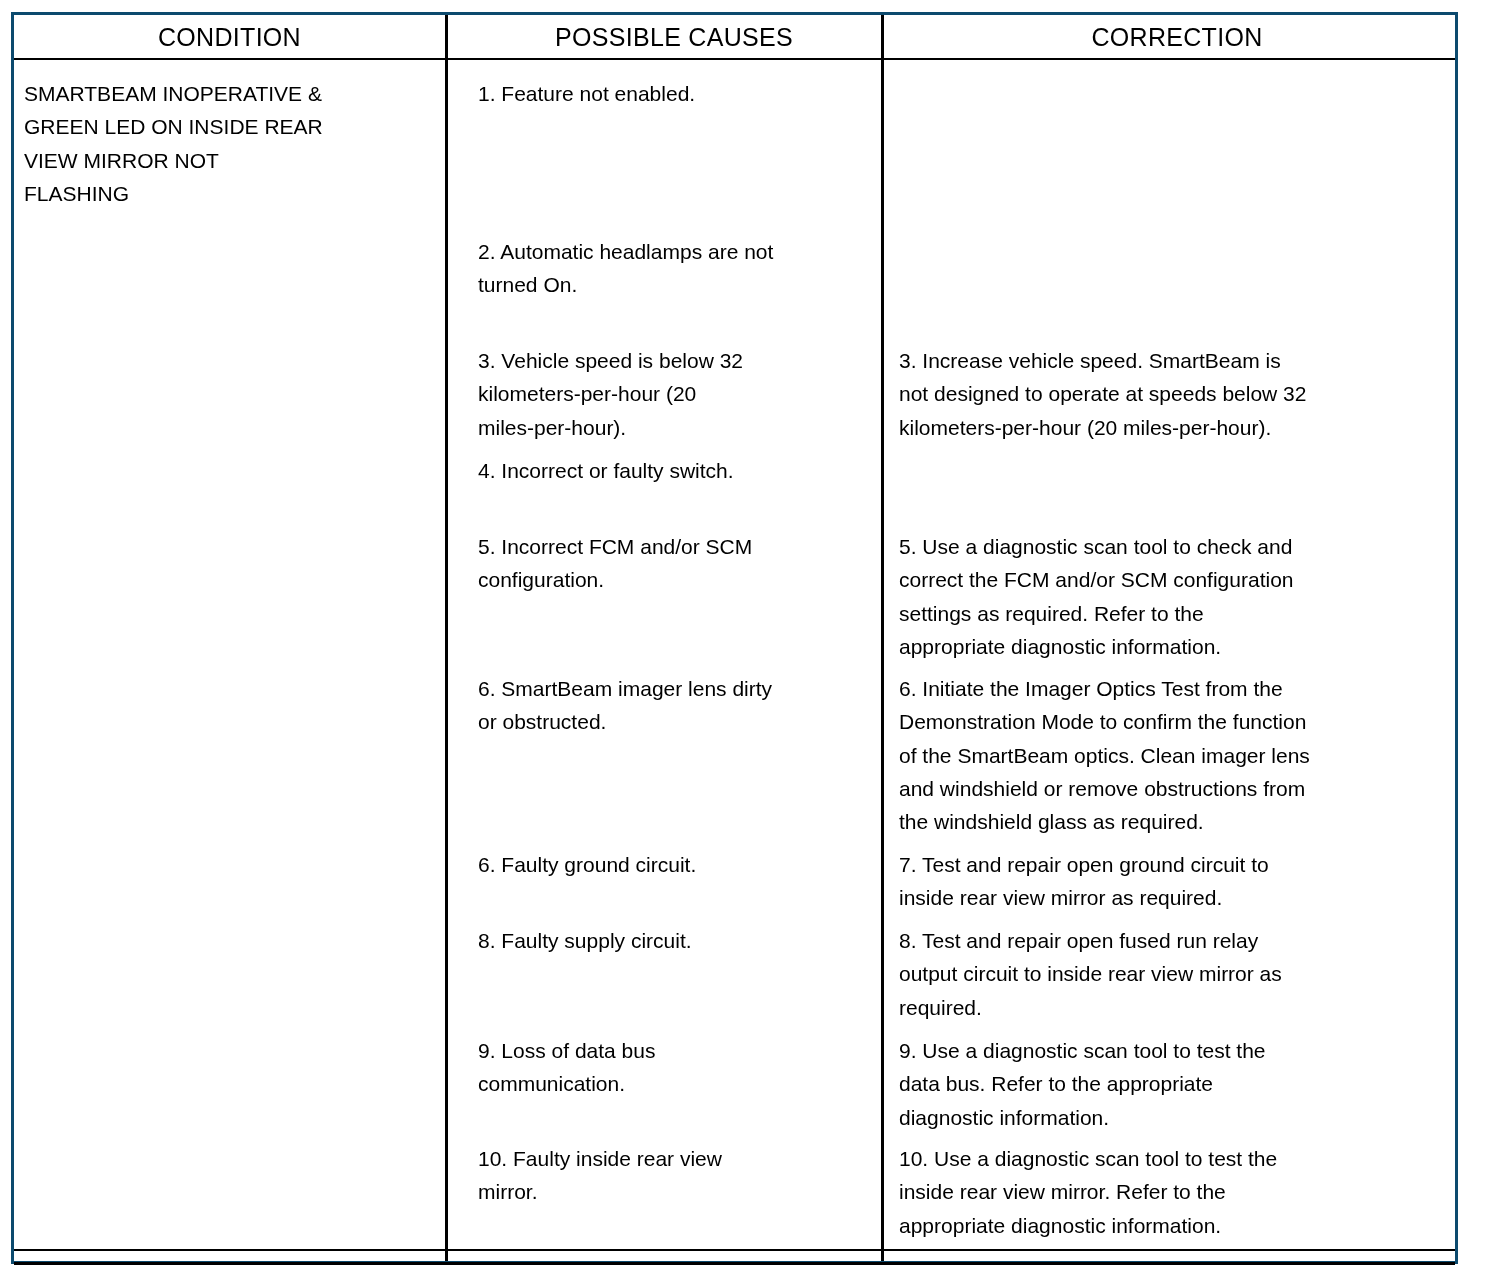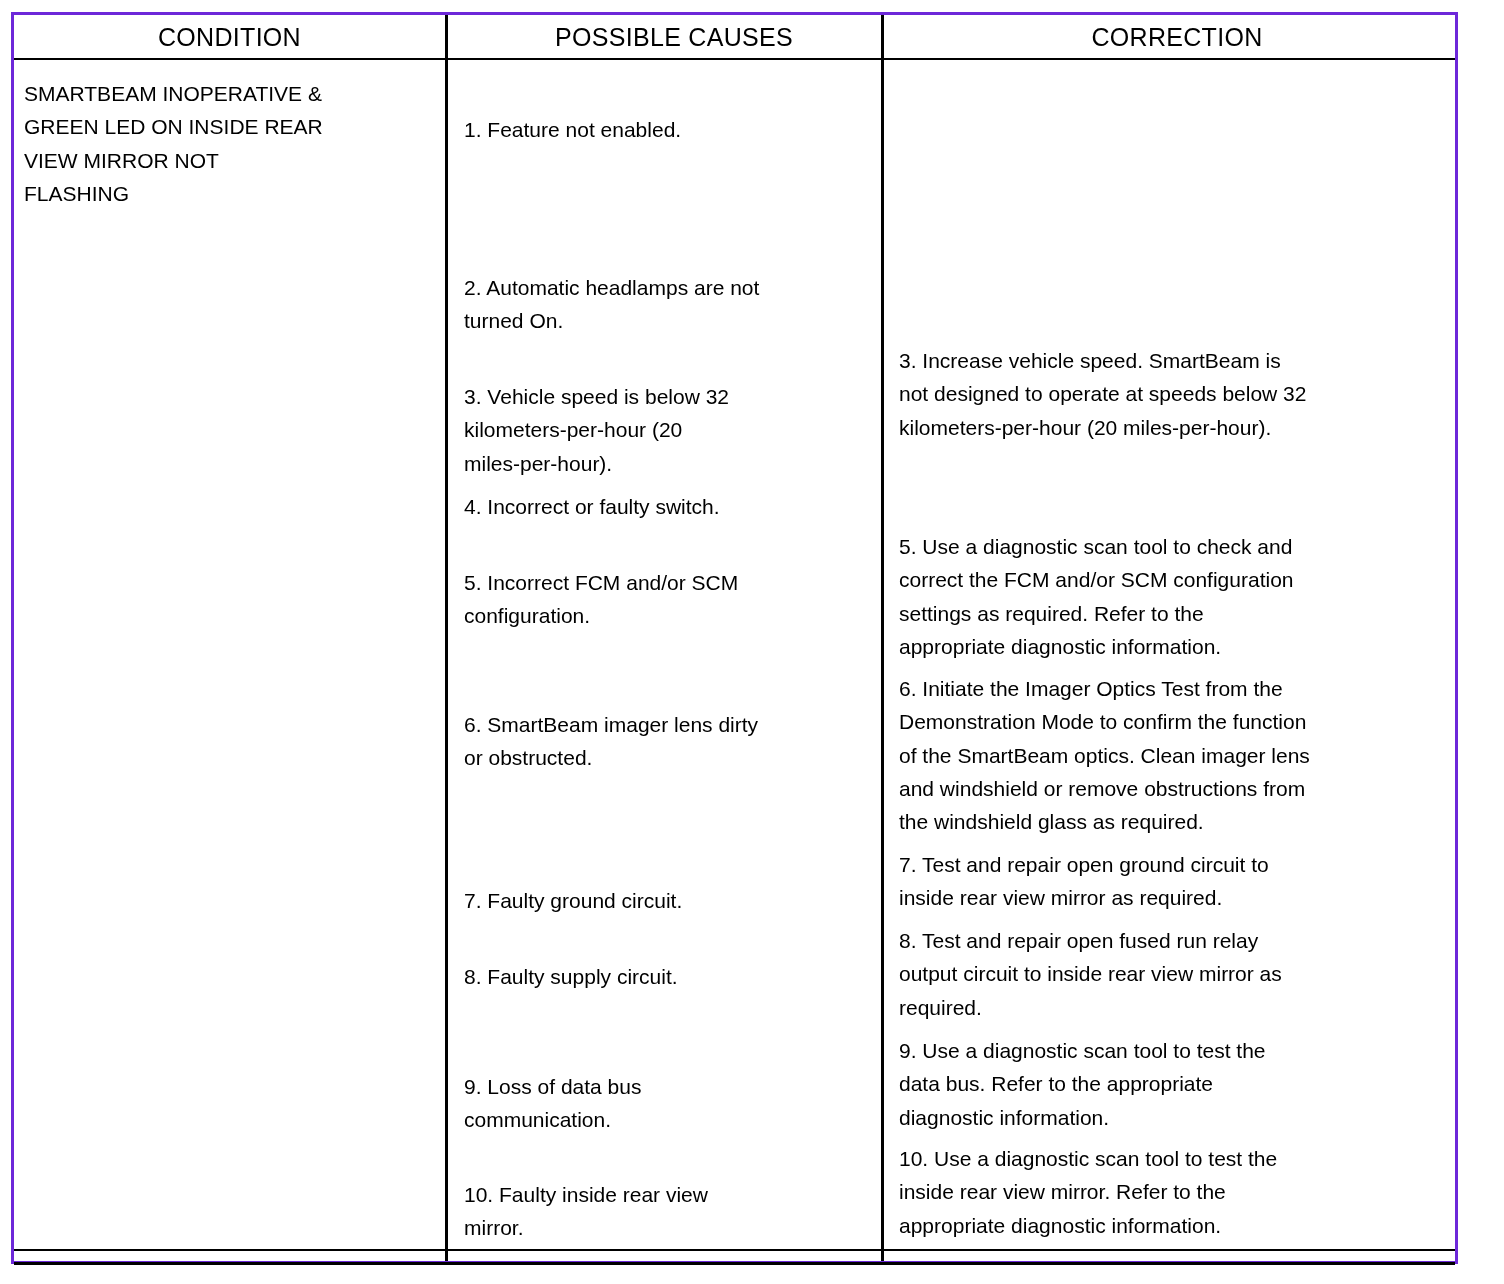--- a/index.html
+++ b/index.html
@@ -1,27 +1,27 @@
 <!DOCTYPE html>
 <html><head>
 <meta charset="utf-8">
 <style>
   html, body { margin:0; padding:0; background:#ffffff; }
   body { width:1504px; height:1284px; position:relative; overflow:hidden;
          font-family:"Liberation Sans", sans-serif; color:#000; }
   .table { position:absolute; left:11px; top:12px; width:1447px; height:1252px;
-           border:3px solid #6d28d9; box-sizing:border-box; }
+           border:3px solid #0c4a6e; box-sizing:border-box; }
   .table::after { content:""; position:absolute; left:0; right:0; bottom:-4px; height:3px; background:#000; }
   .vline { position:absolute; top:0; bottom:0; width:3px; background:#000; }
   .hline { position:absolute; left:0; right:0; height:2px; background:#000; }
   .hdr { position:absolute; top:0; height:44px; line-height:44px; text-align:center;
          font-size:25px; letter-spacing:0.3px; }
   .cell { position:absolute; font-size:21px; line-height:33.3px; white-space:pre-line; }
   .cond { left:10px; width:420px; top:62px; }
-  .cause { left:450px; width:420px;margin-top:36px; }
+  .cause { left:464px; width:420px; }
   .corr { left:885px; width:560px; }
 </style>
 </head>
 <body>
 
 <div class="table">
   <div class="vline" style="left:431px"></div>
   <div class="vline" style="left:867px"></div>
   <div class="hline" style="top:43px"></div>
   <div class="hline" style="top:1234px"></div>
@@ -57,21 +57,21 @@
 appropriate diagnostic information.</div>
 
   <div class="cell cause" style="top:657px">6. SmartBeam imager lens dirty
 or obstructed.</div>
   <div class="cell corr" style="top:657px">6. Initiate the Imager Optics Test from the
 Demonstration Mode to confirm the function
 of the SmartBeam optics. Clean imager lens
 and windshield or remove obstructions from
 the windshield glass as required.</div>
 
-  <div class="cell cause" style="top:833px">7. Faulty ground circuit.</div>
+  <div class="cell cause" style="top:833px">6. Faulty ground circuit.</div>
   <div class="cell corr" style="top:833px">7. Test and repair open ground circuit to
 inside rear view mirror as required.</div>
 
   <div class="cell cause" style="top:909px">8. Faulty supply circuit.</div>
   <div class="cell corr" style="top:909px">8. Test and repair open fused run relay
 output circuit to inside rear view mirror as
 required.</div>
 
   <div class="cell cause" style="top:1019px">9. Loss of data bus
 communication.</div>

